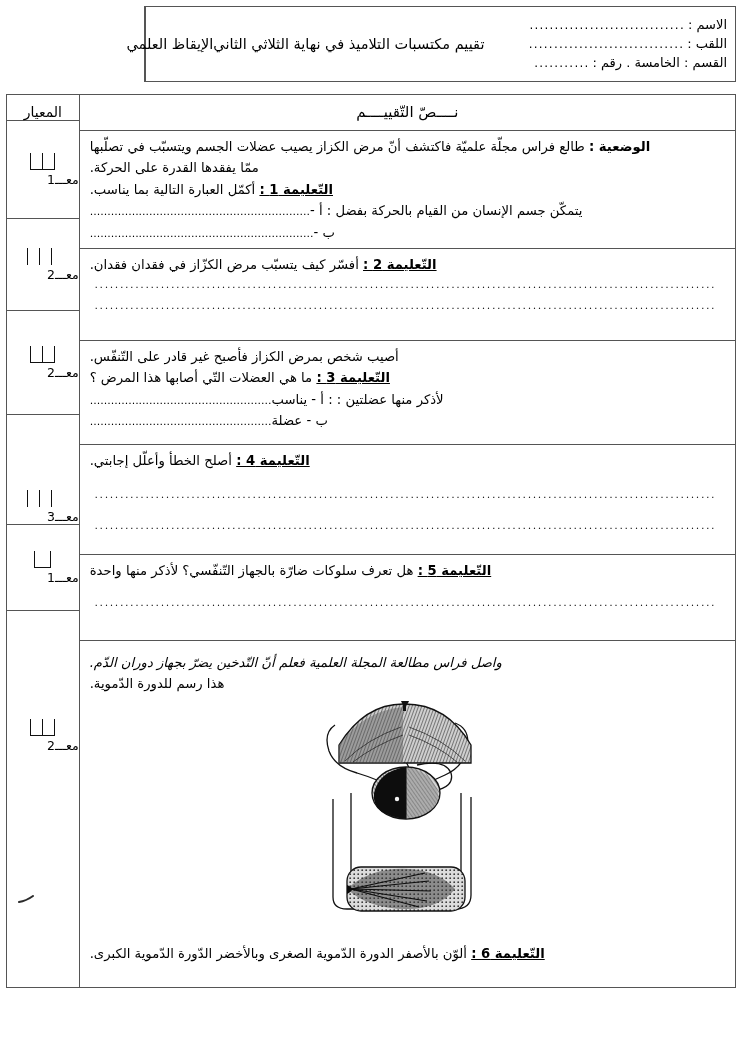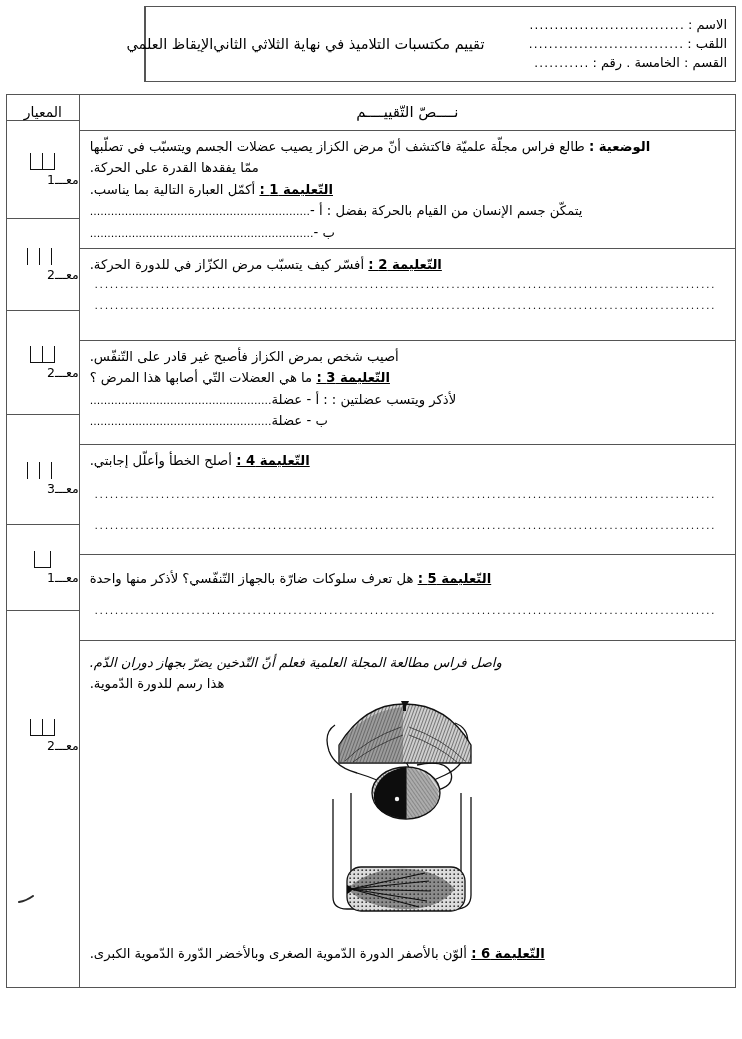--- a/index.html
+++ b/index.html
@@ -252,51 +252,51 @@
           <span>يتمكّن جسم الإنسان من القيام بالحركة بفضل : أ -</span><span class="inline-dots">...............................................................</span>
         </div>
         <div class="q-line center">
           <span>ب -</span><span class="inline-dots">................................................................</span>
         </div>
       </div>
 
       <div class="row" style="min-height:92px;">
         <div class="q-line center">
           <span class="bold uline">التّعليمة 2 :</span>
-          <span>أفسّر كيف يتسبّب مرض الكزّاز في للدورة الحركة.</span>
+          <span>أفسّر كيف يتسبّب مرض الكزّاز في فقدان فقدان.</span>
         </div>
         <div class="dotline">..........................................................................................................................</div>
         <div class="dotline">..........................................................................................................................</div>
       </div>
 
       <div class="row" style="min-height:104px;">
         <div class="q-line center">أصيب شخص بمرض الكزاز فأصبح غير قادر على التّنفّس.</div>
         <div class="q-line center">
           <span class="bold uline">التّعليمة 3 :</span>
           <span>ما هي العضلات التّي أصابها هذا المرض ؟</span>
         </div>
         <div class="q-line center">
-          <span>لأذكر ويتسب عضلتين : : أ - عضلة</span><span class="inline-dots">....................................................</span>
+          <span>لأذكر منها عضلتين : : أ - يناسب</span><span class="inline-dots">....................................................</span>
         </div>
         <div class="q-line center">
           <span>ب - عضلة</span><span class="inline-dots">....................................................</span>
         </div>
       </div>
 
       <div class="row" style="min-height:110px;">
         <div class="q-line center">
           <span class="bold uline">التّعليمة 4 :</span>
           <span>أصلح الخطأ وأعلّل إجابتي.</span>
         </div>
         <div class="dotline" style="margin-top:14px;">..........................................................................................................................</div>
         <div class="dotline" style="margin-top:10px;">..........................................................................................................................</div>
       </div>
 
       <div class="row" style="min-height:86px;">
-        <div class="q-line center" style="margin-top:8px;">
+        <div class="q-line center" style="">
           <span class="bold uline">التّعليمة 5 :</span>
           <span>هل تعرف سلوكات ضارّة بالجهاز التّنفّسي؟ لأذكر منها واحدة</span>
         </div>
         <div class="dotline" style="margin-top:12px;">..........................................................................................................................</div>
       </div>
 
       <div class="row diagram-row" style="min-height:346px;">
         <div class="q-line center" style="margin-top:6px;font-style:italic;">واصل فراس مطالعة المجلة العلمية فعلم أنّ التّدخين يضرّ بجهاز دوران الدّم.</div>
         <div class="q-line center">هذا رسم للدورة الدّموية.</div>
 
@@ -397,21 +397,21 @@
       </div>
 
       <div class="row" style="min-height:104px; justify-content:center; padding-top:0;">
         <div class="crit-box-wrap">
           <div class="crit-cell"></div>
           <div class="crit-cell"></div>
         </div>
         <div class="crit-label">معـــ2</div>
       </div>
 
-      <div class="row" style="min-height:110px; justify-content:center; padding-top:18px;">
+      <div class="row" style="min-height:110px; justify-content:flex-end; padding-top:18px;">
         <div class="crit-box-wrap">
           <div class="crit-cell gapped"></div>
           <div class="crit-cell gapped"></div>
           <div class="crit-cell gapped last"></div>
         </div>
         <div class="crit-label">معـــ3</div>
       </div>
 
       <div class="row" style="min-height:86px; justify-content:center; padding-top:0;">
         <div class="crit-box-wrap">

